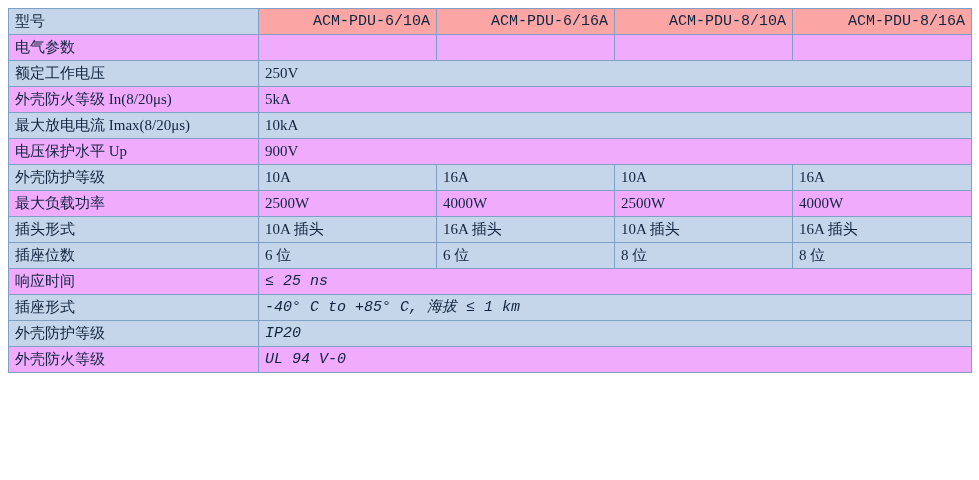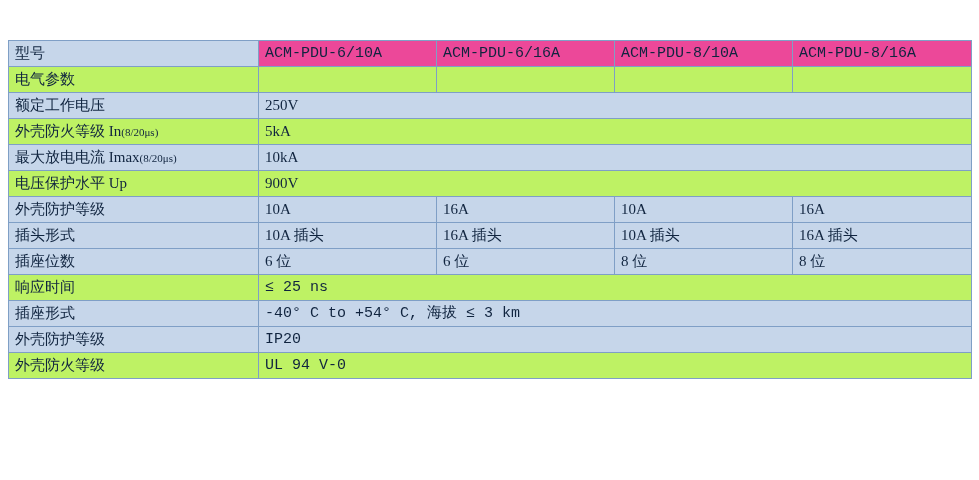--- a/index.html
+++ b/index.html
@@ -15,21 +15,20 @@
   }
   #spec-table-wrap {
     padding: 8px 8px 0 8px;
     box-sizing: border-box;
   }
   table.spec {
     border-collapse: collapse;
     width: 963px;
     table-layout: fixed;
     border: 1px solid #3f6ea8;
-    margin-top: 32px;
   }
   table.spec td {
     border: 1px solid #7f9fc6;
     font-size: 15px;
     color: #10243f;
     height: 25px;
     padding: 0 6px;
     line-height: 1.15;
     white-space: nowrap;
     overflow: hidden;
@@ -40,42 +39,43 @@
     font-family: "Liberation Serif", serif;
     font-size: 15.5px;
   }
   td.val {
     text-align: left;
   }
   tr.shade td {
     background: #c6d6ea;
   }
   tr.plain td {
-    background: #bef264;
+    background: #f0abfc;
   }
   tr.header td {
-    background: #ec4899;
-    text-align: left;
+    background: #fca5a5;
+    text-align: right;
     font-size: 15px;
   }
   tr.header td.label {
     text-align: left;
     background: #c6d6ea;
   }
   td.model {
     font-family: "Liberation Mono", monospace;
     font-size: 14px;
     letter-spacing: 0px;
   }
   .sub {
-    font-size: 11px;
+    font-size: 15px;
   }
   td.mono {
     font-family: "Liberation Mono", monospace;
     font-size: 14px;
+    font-style: italic;
   }
   col.c0 { width: 250px; }
   col.c1 { width: 178px; }
   col.c2 { width: 178px; }
   col.c3 { width: 178px; }
   col.c4 { width: 179px; }
 </style>
 </head>
 <body>
 
@@ -125,20 +125,27 @@
       </tr>
 
       <tr class="shade">
         <td class="label">外壳防护等级</td>
         <td class="val">10A</td>
         <td class="val">16A</td>
         <td class="val">10A</td>
         <td class="val">16A</td>
       </tr>
 
+      <tr class="plain">
+        <td class="label">最大负载功率</td>
+        <td class="val">2500W</td>
+        <td class="val">4000W</td>
+        <td class="val">2500W</td>
+        <td class="val">4000W</td>
+      </tr>
 
       <tr class="shade">
         <td class="label">插头形式</td>
         <td class="val">10A 插头</td>
         <td class="val">16A 插头</td>
         <td class="val">10A 插头</td>
         <td class="val">16A 插头</td>
       </tr>
 
 
@@ -150,21 +157,21 @@
         <td class="val">8 位</td>
       </tr>
 
       <tr class="plain">
         <td class="label">响应时间</td>
         <td class="val mono" colspan="4">≤ 25 ns</td>
       </tr>
 
       <tr class="shade">
         <td class="label">插座形式</td>
-        <td class="val mono" colspan="4">-40° C to +54° C,  海拔 ≤ 3 km</td>
+        <td class="val mono" colspan="4">-40° C to +85° C,  海拔 ≤ 1 km</td>
       </tr>
 
 
       <tr class="shade">
         <td class="label">外壳防护等级</td>
         <td class="val mono" colspan="4">IP20</td>
       </tr>
 
       <tr class="plain">
         <td class="label">外壳防火等级</td>

